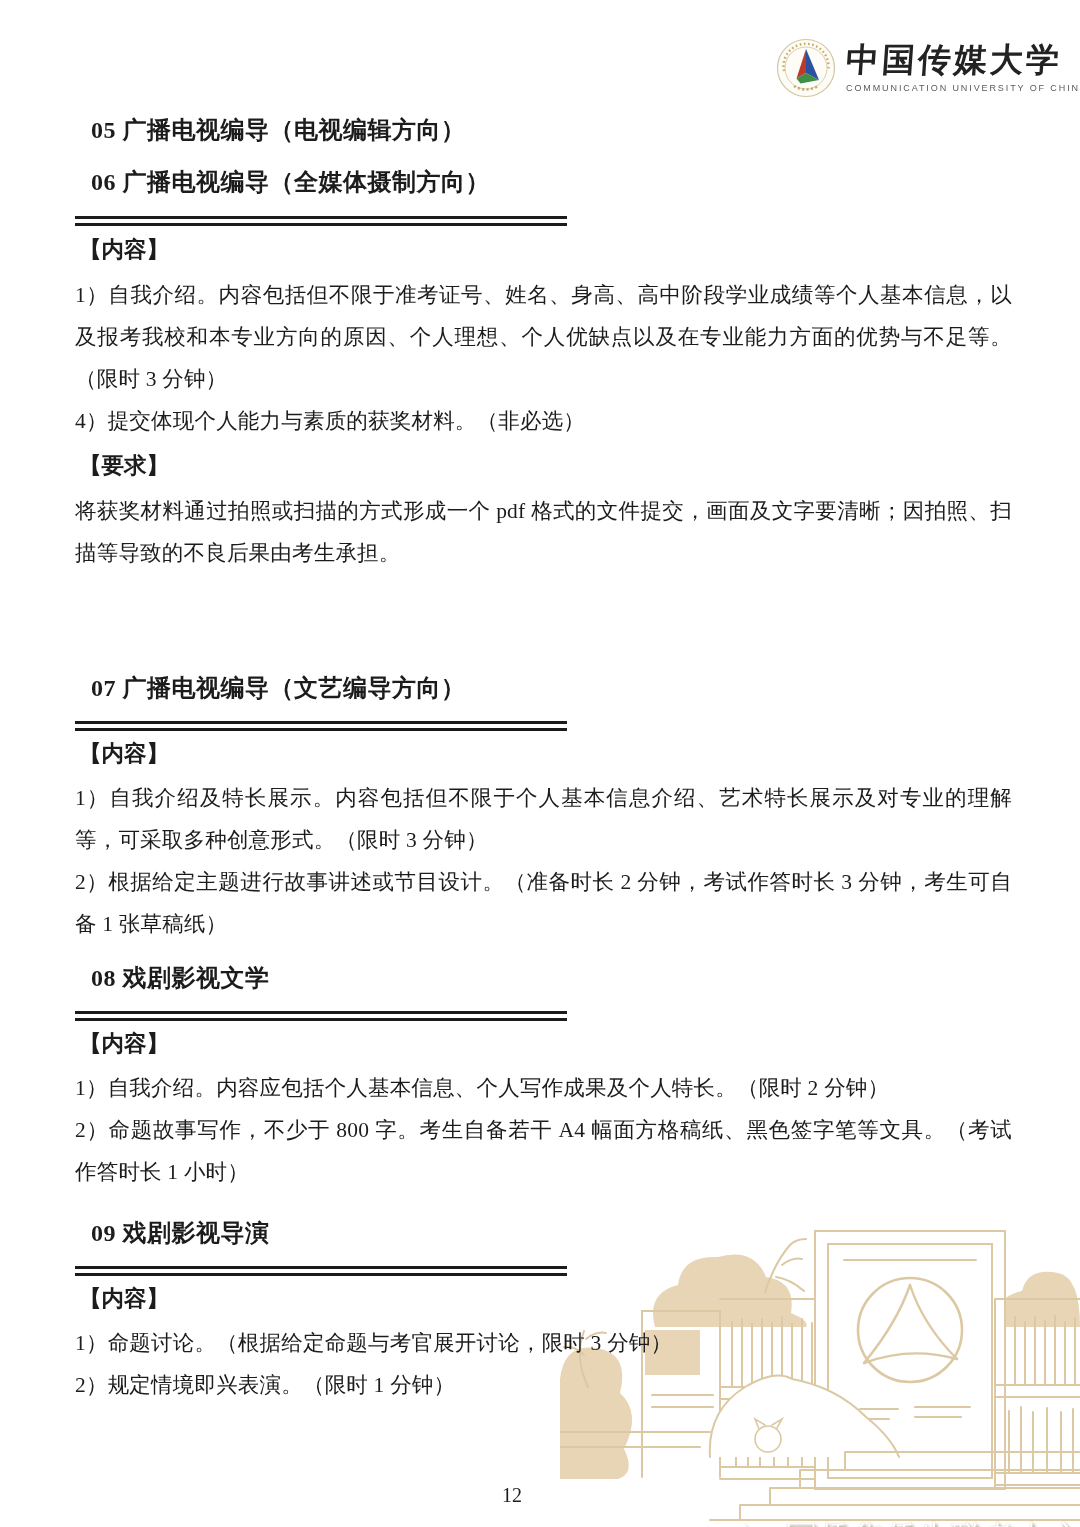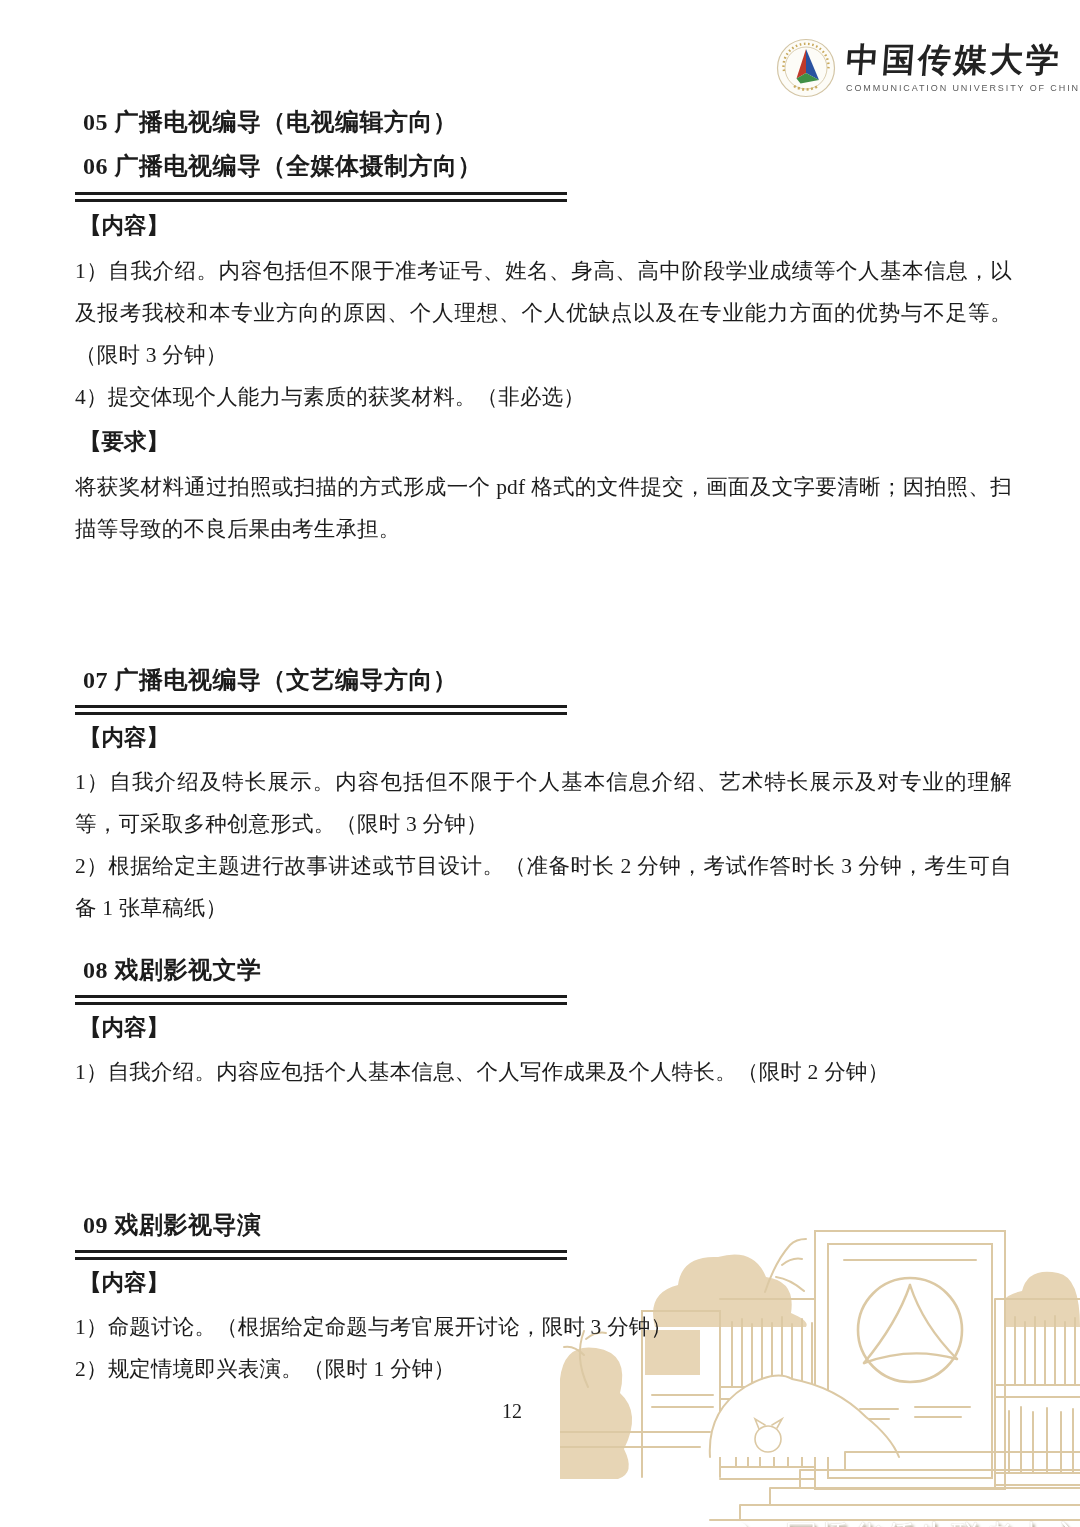--- a/index.html
+++ b/index.html
@@ -11,29 +11,29 @@
   }
   
   .logo{position:absolute;left:776px;top:38px;display:flex;align-items:flex-start;gap:10px;z-index:4;}
   .logo-emblem{flex:0 0 auto;}
   .logo-text{display:flex;flex-direction:column;justify-content:center;padding-top:4px;}
   .logo-cn{font-size:33px;font-weight:bold;letter-spacing:3px;transform:skewX(-4deg);line-height:1.1;color:#222;}
   .logo-en{font-size:9px;letter-spacing:1.9px;color:#5a5a5a;margin-top:5px;white-space:nowrap;
            font-family:"Liberation Sans","DejaVu Sans",sans-serif;}
   
   .section{position:absolute;left:75px;width:937px;z-index:2;}
-  .h-main{font-size:24px;font-weight:bold;line-height:36px;margin:8px;letter-spacing:0.5px;}
+  .h-main{font-size:24px;font-weight:bold;line-height:36px;margin:16px;letter-spacing:0.5px;}
   .h-sub{margin-top:4px;}
   .sec-b .h-main{line-height:34px;}
   .rule{width:492px;height:4px;border-top:3px solid #1b1b1b;border-bottom:3px solid #1b1b1b;margin-top:3px;}
   .label{font-weight:bold;font-size:22.5px;line-height:40px;margin:4px;}
   .sec-b .label{line-height:38px;}
   .body{font-size:21.5px;line-height:42px;margin:0;text-align:justify;text-justify:inter-ideograph;letter-spacing:0.2px;}
   
-  .page-number{position:absolute;left:0;top:1400px;width:1024px;text-align:center;font-size:20px;z-index:3;}
+  .page-number{position:absolute;left:0;top:1484px;width:1024px;text-align:center;font-size:20px;z-index:3;}
   .illustration{position:absolute;left:560px;top:1227px;z-index:1;}
   .stamp{position:absolute;left:722px;top:1516px;display:flex;align-items:flex-start;gap:10px;z-index:5;}
   .stamp-text{
     font-family:"Liberation Sans","DejaVu Sans",sans-serif;
     font-size:31px;color:#ffffff;letter-spacing:2px;white-space:nowrap;
     text-shadow:2px 3px 3px rgba(141,127,99,0.95), 0 0 1px rgba(141,127,99,0.6);
   }
   .wechat-icon{filter:drop-shadow(2px 3px 1.5px rgba(141,127,99,0.8));}
 </style>
 </head>
@@ -74,20 +74,21 @@
     <p class="label">【内容】</p>
     <p class="body">1）自我介绍及特长展示。内容包括但不限于个人基本信息介绍、艺术特长展示及对专业的理解等，可采取多种创意形式。（限时 3 分钟）</p>
     <p class="body">2）根据给定主题进行故事讲述或节目设计。（准备时长 2 分钟，考试作答时长 3 分钟，考生可自备 1 张草稿纸）</p>
   </div>
 
   <div class="section sec-b" style="top:945px;">
     <h2 class="h-main">08 戏剧影视文学</h2>
     <div class="rule"></div>
     <p class="label">【内容】</p>
     <p class="body">1）自我介绍。内容应包括个人基本信息、个人写作成果及个人特长。（限时 2 分钟）</p>
+    <p class="body">2）命题故事写作，不少于 800 字。考生自备若干 A4 幅面方格稿纸、黑色签字笔等文具。（考试作答时长 1 小时）</p>
   </div>
 
   <div class="section sec-b" style="top:1200px;">
     <h2 class="h-main">09 戏剧影视导演</h2>
     <div class="rule"></div>
     <p class="label">【内容】</p>
     <p class="body">1）命题讨论。（根据给定命题与考官展开讨论，限时 3 分钟）</p>
     <p class="body">2）规定情境即兴表演。（限时 1 分钟）</p>
   </div>
 

